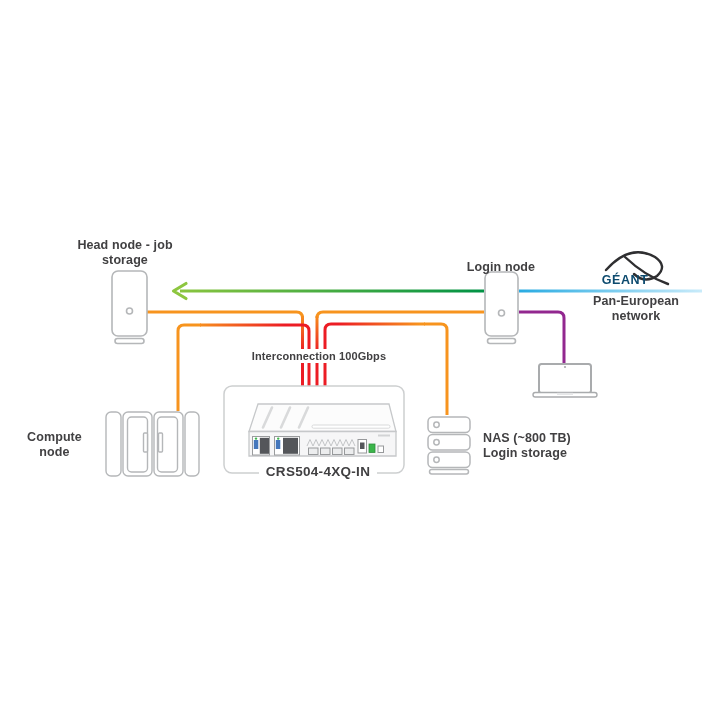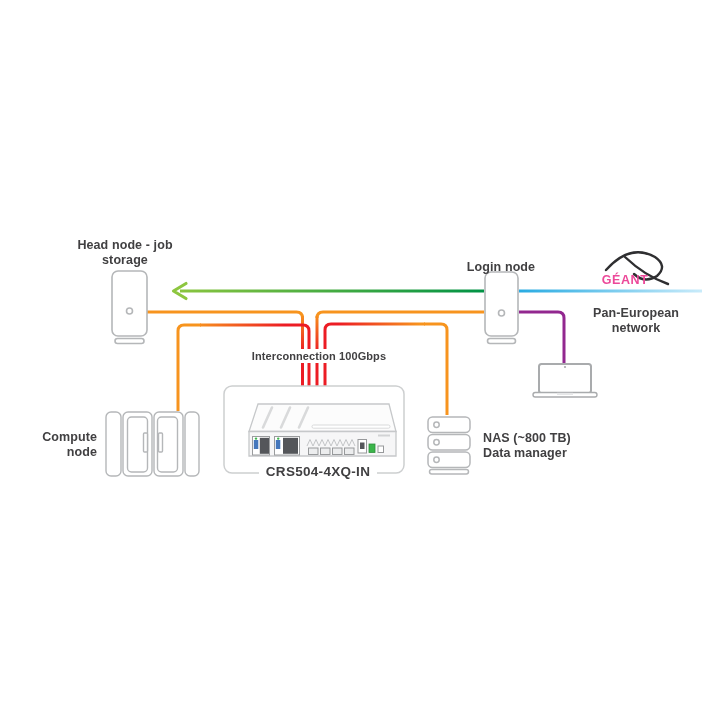--- a/index.html
+++ b/index.html
@@ -12,21 +12,21 @@
     position:absolute;font-weight:bold;color:#414042;z-index:5;
     line-height:14.5px;font-size:12.5px;letter-spacing:0.1px;
   }
   .center{text-align:center;}
   .right{text-align:right;}
   .lbl .mask{background:#ffffff;display:inline-block;margin-left:8px;}
   #interconnect-label{font-size:11px;line-height:12px;}
   #interconnect-label .mask{padding:1px 4px;}
   #switch-label{font-size:13.5px;letter-spacing:0.3px;}
   #switch-label .mask{padding:0 7px;}
-  #geant-label{font-size:12.5px;letter-spacing:0.6px;color:#ec4899;}
+  #geant-label{font-size:12.5px;letter-spacing:0.6px;color:#0c4a6e;}
   #pan-label{font-size:12.5px;line-height:15px;}
 </style>
 </head>
 <body>
 
 <div class="canvas">
 
   <svg class="diagram-svg" width="720" height="720" viewBox="0 0 720 720">
     <defs>
       <linearGradient id="gGreen" gradientUnits="userSpaceOnUse" x1="173" y1="0" x2="484" y2="0">
@@ -160,33 +160,33 @@
 
   <div class="lbl center" id="head-label" style="left:45px;top:238px;width:160px;">
     <div>Head node - job</div>
     <div>storage</div>
   </div>
 
   <div class="lbl center" id="login-label" style="left:421px;top:260px;width:160px;">Login node</div>
 
   <div class="lbl center" id="geant-label" style="left:595px;top:273px;width:60px;">GÉANT</div>
 
-  <div class="lbl center" id="pan-label" style="left:561px;top:306px;width:150px;">
+  <div class="lbl center" id="pan-label" style="left:561px;top:294px;width:150px;">
     <div>Pan-European</div>
     <div>network</div>
   </div>
 
-  <div class="lbl right" id="compute-label" style="left:12px;top:430px;width:85px;">
+  <div class="lbl right" id="compute-label" style="left:12px;top:430px;width:85px;text-align:center;">
     <div>Compute</div>
     <div>node</div>
   </div>
 
   <div class="lbl" id="nas-label" style="left:483px;top:431px;width:150px;">
     <div>NAS (~800 TB)</div>
-    <div>Data manager</div>
+    <div>Login storage</div>
   </div>
 
   <div class="lbl center" id="interconnect-label" style="left:225px;top:349px;width:180px;">
     <span class="mask">Interconnection 100Gbps</span>
   </div>
 
   <div class="lbl center" id="switch-label" style="left:229px;top:465px;width:170px;">
     <span class="mask">CRS504-4XQ-IN</span>
   </div>
 

